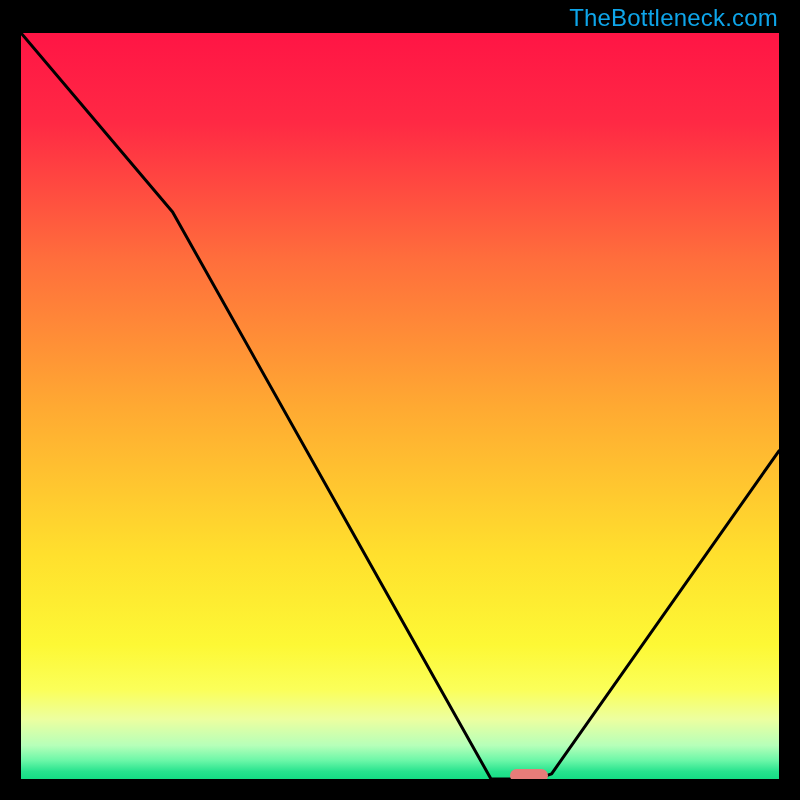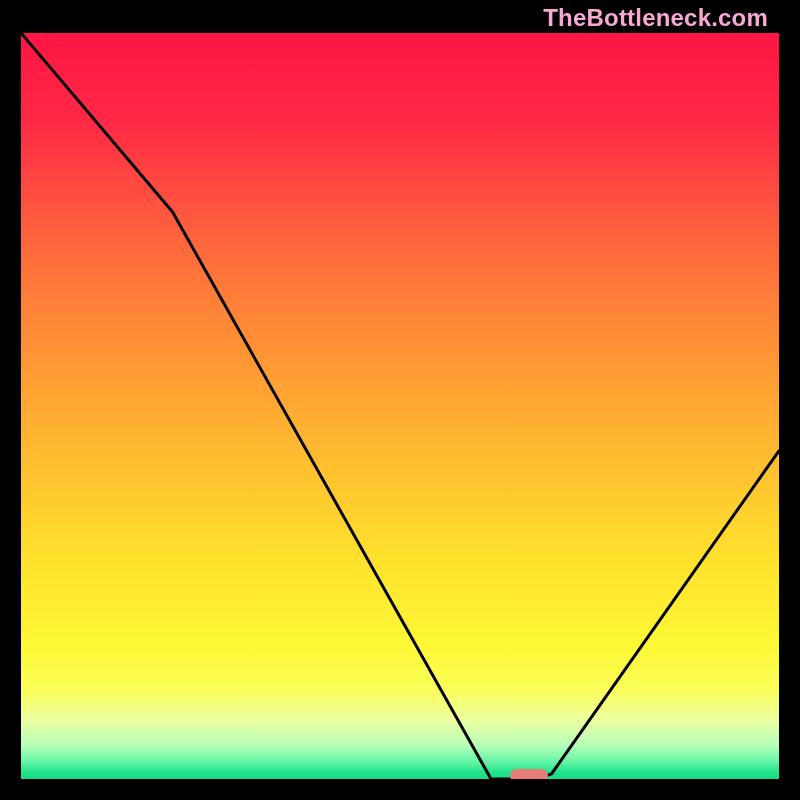--- a/index.html
+++ b/index.html
@@ -37,25 +37,25 @@
   .curve {
     position: absolute;
     left: 0;
     top: 0;
     width: 758px;
     height: 746px;
   }
   .watermark {
     position: absolute;
     top: 4px;
-    right: 32px;
+    right: 22px;
     font-family: Arial, Helvetica, sans-serif;
     font-size: 24px;
-    font-weight: 700;
-    color: #f9a8d4;
+    font-weight: 400;
+    color: #0ea5e9;
     letter-spacing: 0.2px;
   }
   .marker {
     position: absolute;
     background: #e77c79;
     border-radius: 999px;
   }
 </style>
 </head>
 <body>

